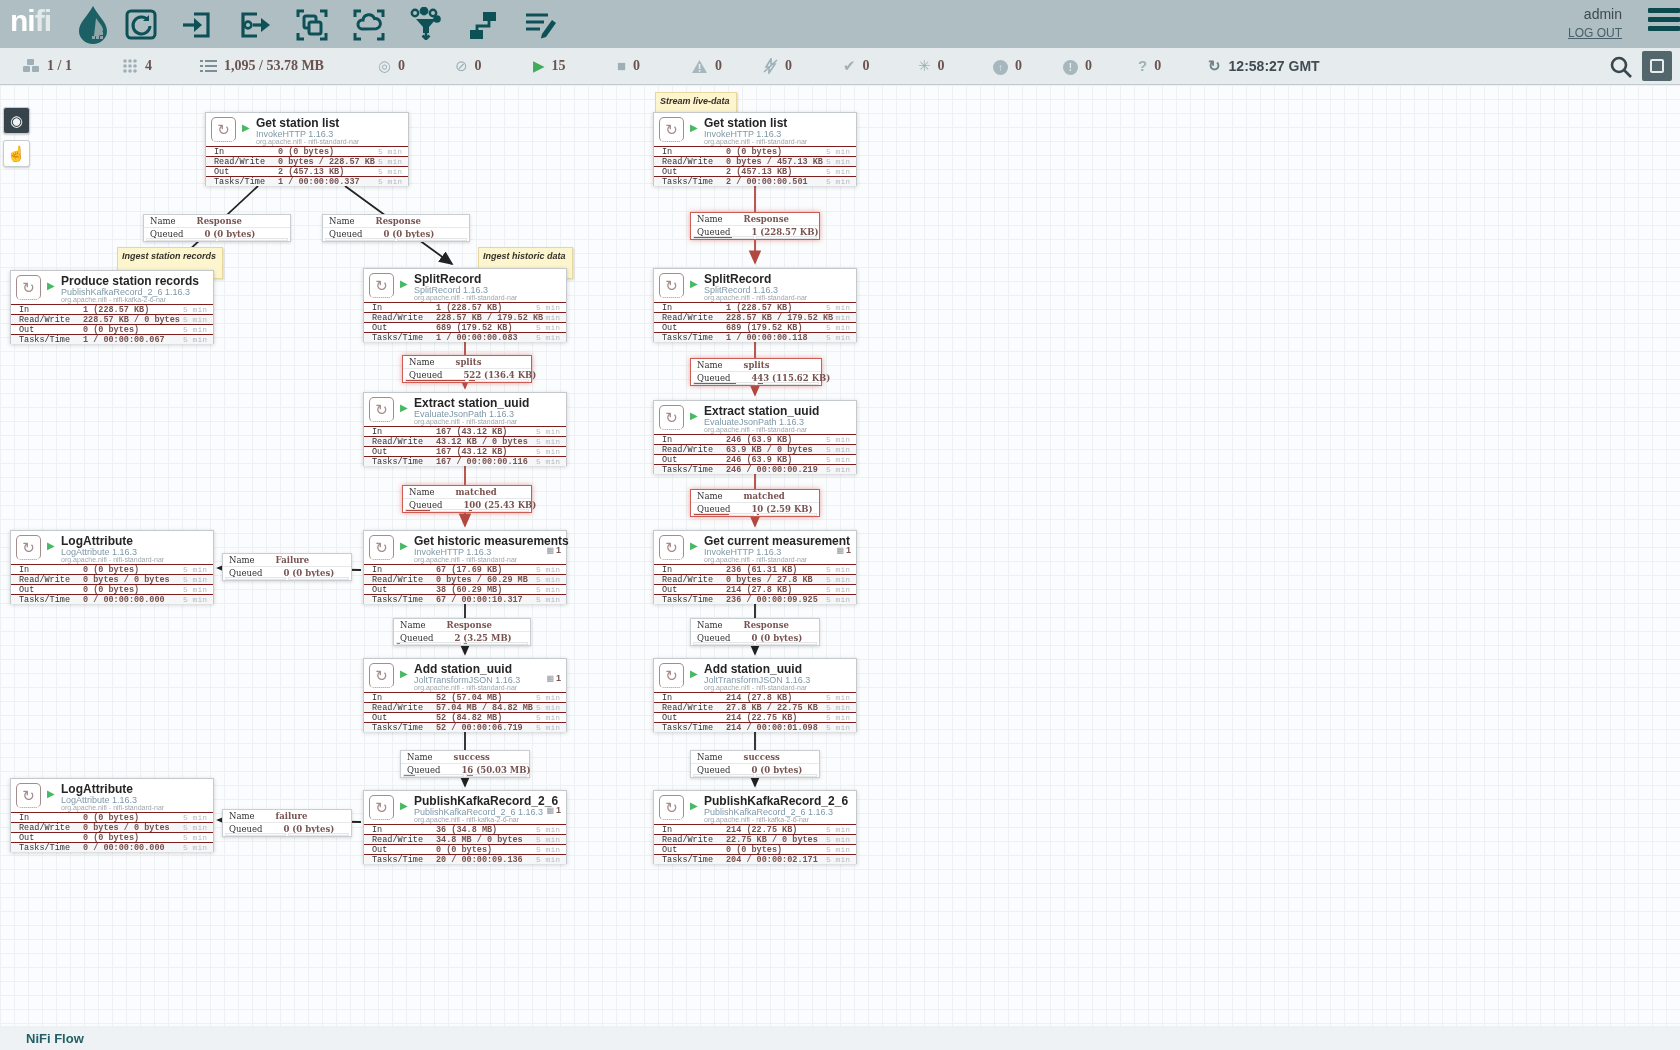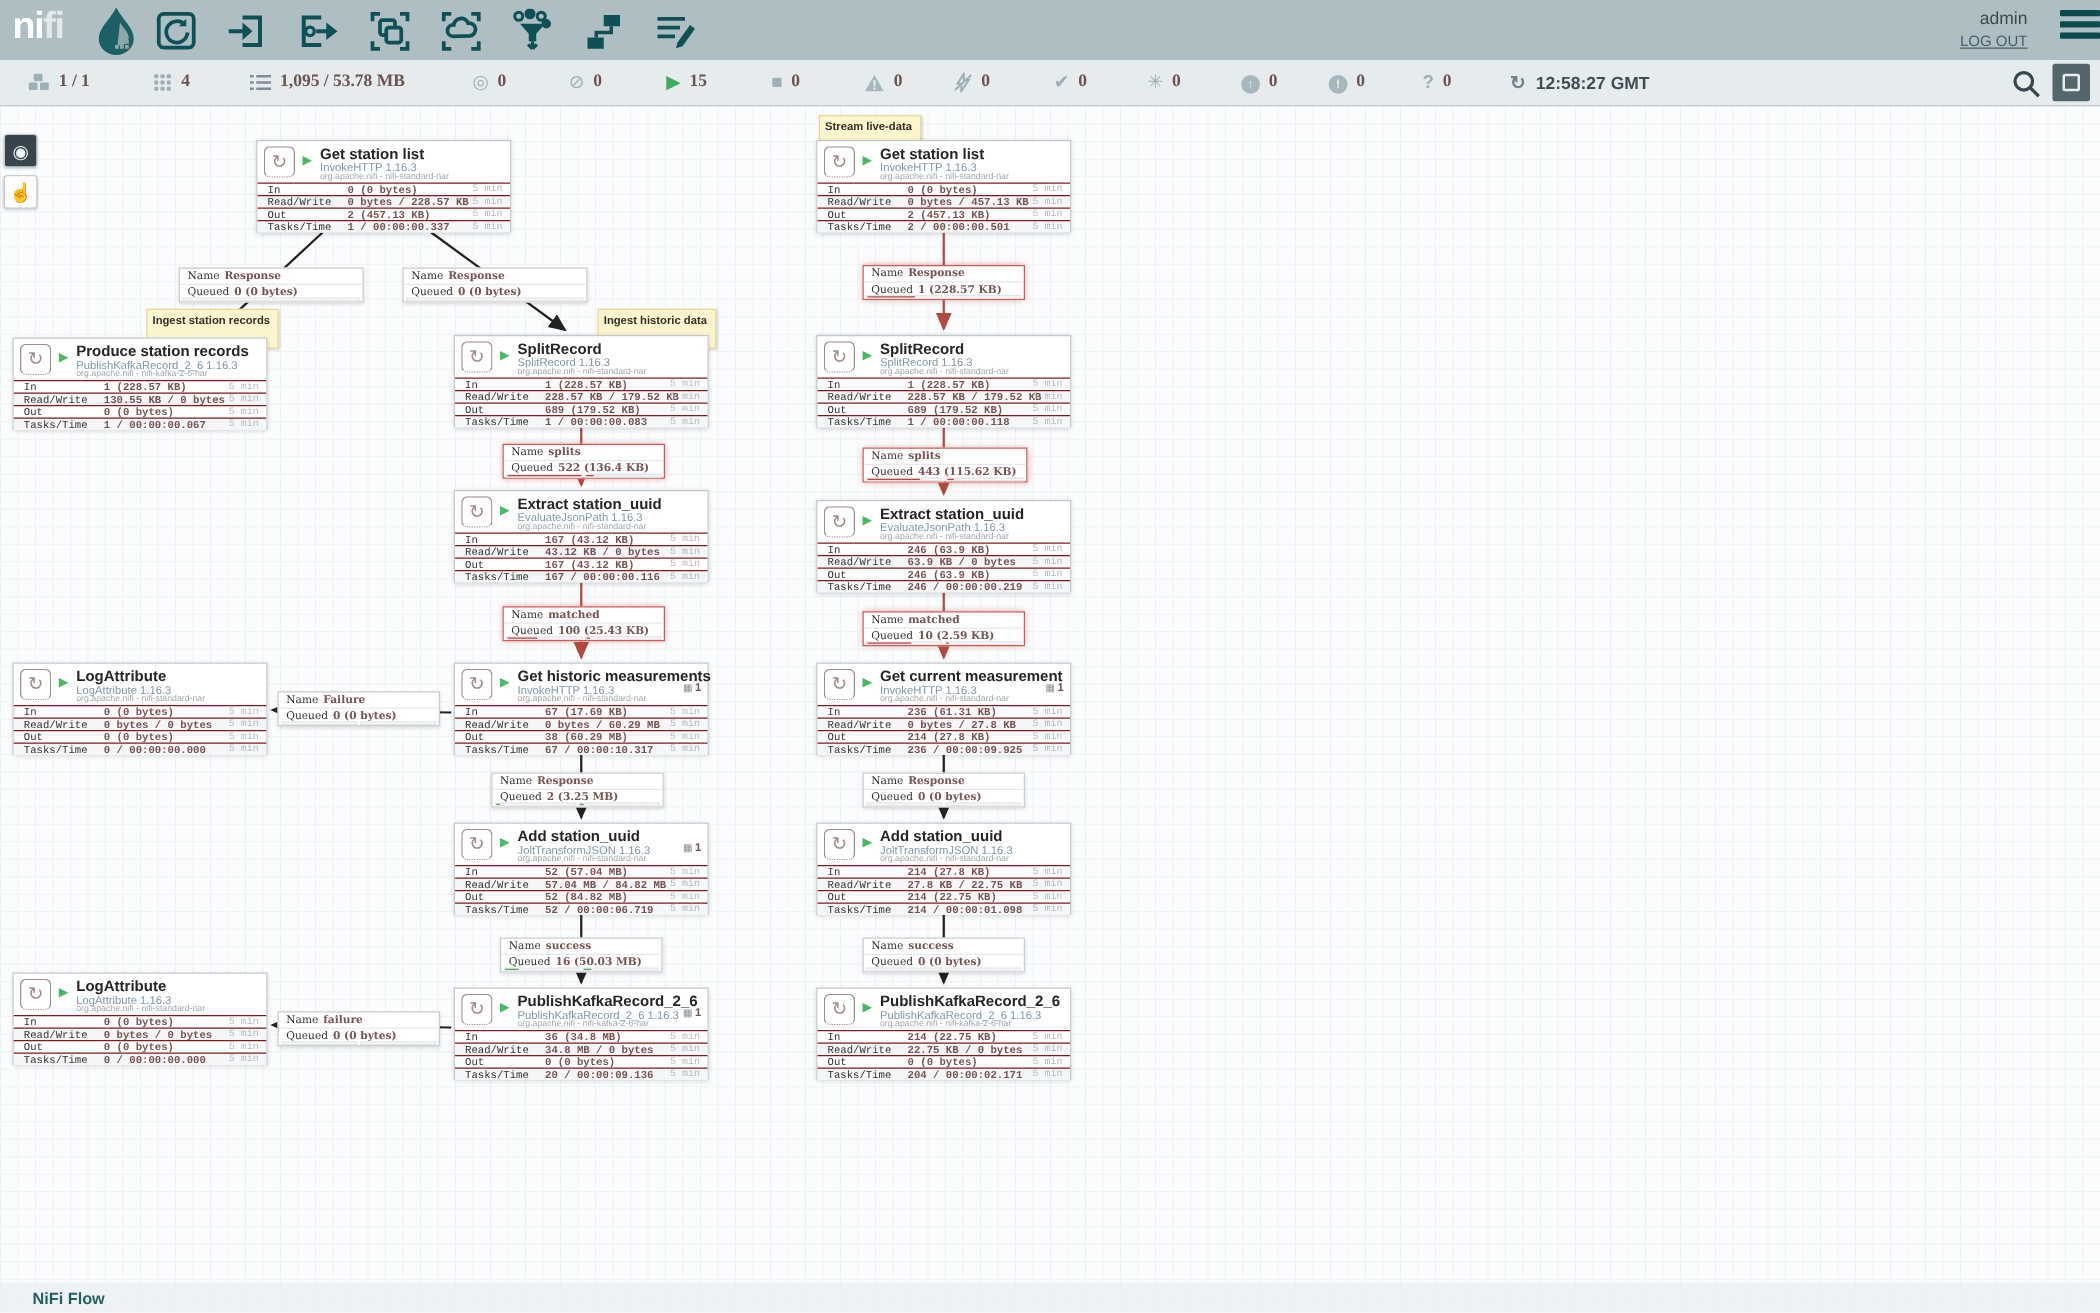--- a/index.html
+++ b/index.html
@@ -47,21 +47,21 @@
   #edges { position:absolute; left:0; top:0; width:1680px; height:965px; z-index:1; }
 
   .canvas-tool { position:absolute; left:3px; width:27px; height:27px; border:1px solid #c6ccd0;
     border-radius:3px; display:flex; align-items:center; justify-content:center; cursor:pointer;
     box-shadow:0 1px 2px rgba(0,0,0,.18); z-index:5; }
   .canvas-tool.dark { background:#37444b; color:#f2f5f6; font-size:15px; }
   .canvas-tool.light { background:#ffffff; color:#253036; font-size:15px; }
 
   .sticky { position:absolute; background:#fdf5cd; border:1px solid #e6d79e;
     font-size:9px; font-weight:bold; color:#33302a; padding:3px 6px 17px 4px;
-    box-shadow:1px 1px 2px rgba(0,0,0,.15); z-index:2; white-space:nowrap; }
+    box-shadow:1px 1px 2px rgba(0,0,0,.15); z-index:2; white-space:nowrap;font-style:italic; }
 
   
   .proc { position:absolute; width:204px; height:74px; background:#ffffff;
     border:1px solid #c3c9cd; box-shadow:0 1px 4px rgba(0,0,0,.18); z-index:3; }
   .proc-head { position:relative; height:33px; }
   .proc-ico { position:absolute; left:5px; top:4px; width:25px; height:25px;
     border:1px solid #a48c8a; border-bottom-style:dotted; border-radius:5px;
     color:#a48c8a; font-size:15px; line-height:23px; text-align:center; }
   .proc-run { position:absolute; left:36px; top:9px; color:#47b863; font-size:10px; }
   .proc-title { position:absolute; left:50px; top:3px; font-size:12px; font-weight:bold;
@@ -78,21 +78,21 @@
   .stat-window { position:absolute; right:6px; color:#b4bcc0; font-size:8px; }
 
   
   .conn { position:absolute; width:130px; height:28px; background:#ffffff;
     border:1px solid #c9ced2; box-shadow:0 1px 3px rgba(0,0,0,.15); z-index:2;
     font-family:"DejaVu Serif", serif; font-size:8.5px; }
   .conn.alert { border:1px solid #cf5b55; box-shadow:0 0 5px rgba(207,91,85,.55); }
   .conn-row { position:relative; height:13px; line-height:13px; padding-left:6px; color:#333;
     white-space:nowrap; }
   .conn-row:first-child { border-bottom:1px solid #e6e9ea; }
-  .conn-row b { color:#775351; font-weight:bold; margin-left:4px; }
+  .conn-row b { color:#775351; font-weight:bold; margin-left:21px; }
   .conn-bars { position:absolute; bottom:0px; left:0; width:100%; height:3px; display:flex; gap:2px; padding:0 2px;}
   .conn-bar { flex:1; height:3px; background:#fbfbfb; border:1px solid #e3e5e6; position:relative; }
   .conn-bar i { position:absolute; left:0; top:0; bottom:0; display:block; }
 
   
   #breadcrumb { position:absolute; left:0; bottom:0; width:1680px; height:24px;
     background:rgba(238,241,243,.92); display:flex; align-items:center; padding-left:10px; z-index:10;}
   #breadcrumb span { font-size:13px; font-weight:bold; color:#235f63;padding-left:16px; }
 
   svg.glyph { display:block; }
@@ -539,21 +539,21 @@
         <span class="proc-type">PublishKafkaRecord_2_6 1.16.3</span>
         <span class="proc-bundle">org.apache.nifi - nifi-kafka-2-6-nar</span>
       </div>
       <div class="stat-row">
         <span class="stat-label">In</span>
         <span class="stat-value">1 (228.57 KB)</span>
         <span class="stat-window">5 min</span>
       </div>
       <div class="stat-row">
         <span class="stat-label">Read/Write</span>
-        <span class="stat-value">130.55 KB / 0 bytes</span>
+        <span class="stat-value">228.57 KB / 0 bytes</span>
         <span class="stat-window">5 min</span>
       </div>
       <div class="stat-row">
         <span class="stat-label">Out</span>
         <span class="stat-value">0 (0 bytes)</span>
         <span class="stat-window">5 min</span>
       </div>
       <div class="stat-row">
         <span class="stat-label">Tasks/Time</span>
         <span class="stat-value">1 / 00:00:00.067</span>

